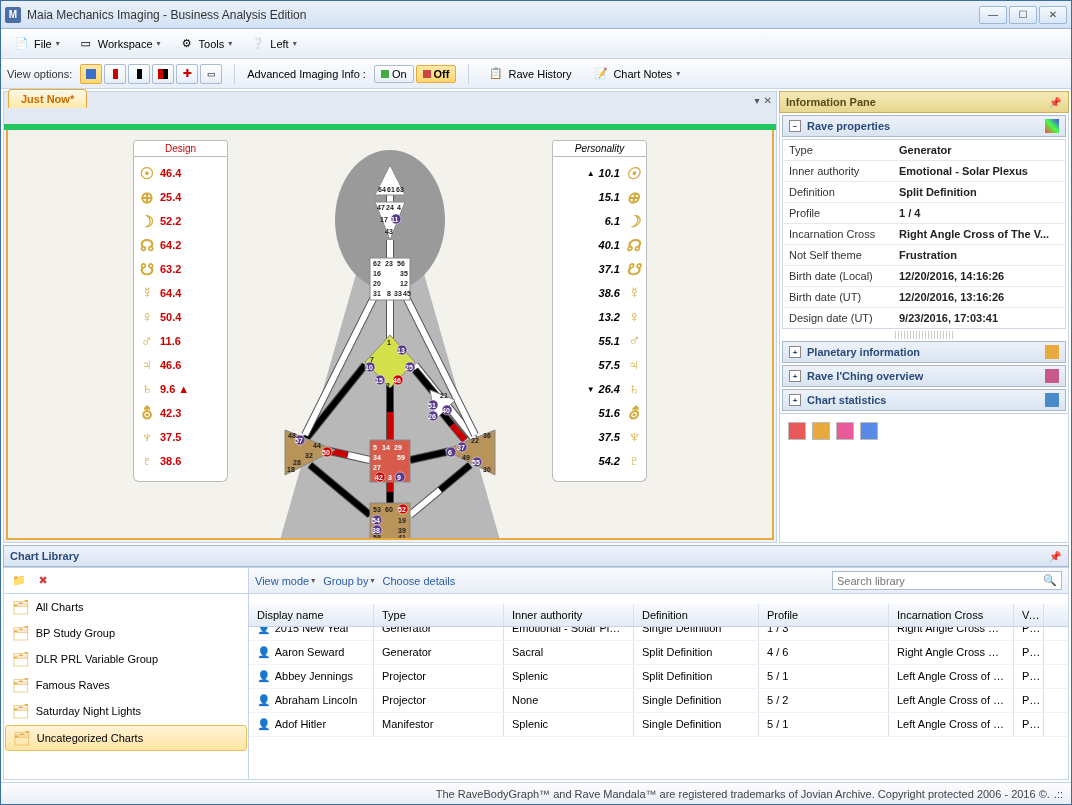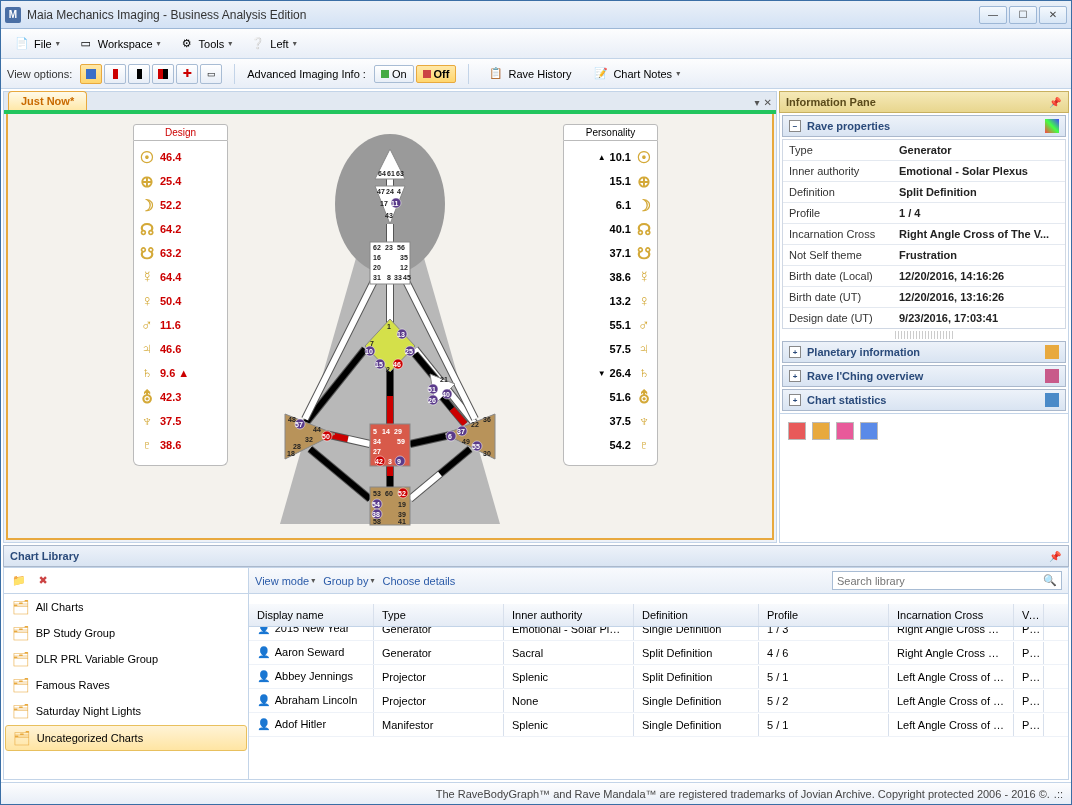--- a/index.html
+++ b/index.html
@@ -19,28 +19,28 @@
 .view-opts-label { color: #333; }
 .view-opt-btns { display: flex; gap: 2px; }
 .view-opt-btn { width: 22px; height: 20px; border: 1px solid #a8bcd4; background: linear-gradient(#fff,#e8eef7); border-radius: 2px; display: flex; align-items: center; justify-content: center; cursor: pointer; }
 .view-opt-btn.active { background: linear-gradient(#ffe8a8,#ffd66e); border-color: #e8a93e; }
 .sep { width: 1px; height: 20px; background: #c3d4e8; margin: 0 4px; }
 .toggle-group { display: flex; gap: 2px; }
 .toggle-btn { padding: 2px 6px; border: 1px solid #a8bcd4; background: linear-gradient(#fff,#e8eef7); border-radius: 2px; display: flex; align-items: center; gap: 3px; cursor: pointer; }
 .toggle-btn.active { background: linear-gradient(#ffe8a8,#ffd66e); border-color: #e8a93e; font-weight: bold; }
 .main-row { flex: 1; display: flex; min-height: 0; }
 .chart-area { flex: 1; display: flex; flex-direction: column; background: #eef2f8; border: 1px solid #c3d4e8; margin: 2px; min-width: 0; }
-.tab-strip { height: 22px; display: flex; align-items: flex-end; background: #e2e9f2; padding: 0 4px; border-bottom: 4px solid #22c55e; }
+.tab-strip { height: 22px; display: flex; align-items: flex-end; background: #e2e9f2; padding: 16px 4px; border-bottom: 6px solid #22c55e; }
 .tab { padding: 3px 12px; background: linear-gradient(#fffae9,#ffe8a8); border: 1px solid #e8a93e; border-bottom: none; border-radius: 4px 4px 0 0; color: #c96a00; font-weight: bold; }
 .tab-actions { margin-left: auto; display: flex; gap: 4px; padding-bottom: 2px; }
 .tab-act { cursor: pointer; color: #555; font-size: 10px; }
 .chart-canvas { flex: 1; background: #f4f2ed; position: relative; border: 2px solid #e8a93e; border-top: none; margin: 0 2px 2px 2px; overflow: hidden; }
 .side-col { position: absolute; top: 10px; width: 95px; }
 .side-col.design { left: 125px; }
-.side-col.personality { right: 114px; }
+.side-col.personality { right: 125px; font-style: italic; }
 .side-header { background: #fff; border: 1px solid #bbb; border-radius: 3px 3px 0 0; text-align: center; padding: 2px; font-size: 10px; }
 .side-header.design-h { color: #c00; }
 .side-header.pers-h { color: #000; }
 .side-list { background: #fff; border: 1px solid #bbb; border-top: none; border-radius: 0 0 6px 6px; padding: 4px 4px 8px 4px; }
 .planet-row { display: flex; align-items: center; gap: 4px; height: 24px; }
 .planet-row.design-row { color: #c00; font-weight: bold; }
 .planet-row.pers-row { color: #000; font-weight: bold; flex-direction: row-reverse; }
 .planet-sym { width: 18px; height: 18px; display: flex; align-items: center; justify-content: center; color: #d4a938; font-size: 16px; }
 .planet-val { font-size: 11px; }
 .tri-mark { font-size: 8px; }
@@ -71,21 +71,21 @@
 .folder-icon { color: #e8a93e; font-size: 14px; }
 .lib-main { flex: 1; display: flex; flex-direction: column; min-width: 0; }
 .lib-main-toolbar { height: 26px; display: flex; align-items: center; gap: 8px; padding: 0 6px; background: linear-gradient(#f8fafd,#e8eef7); border-bottom: 1px solid #c3d4e8; }
 .lib-link { color: #2a5aa8; cursor: pointer; display: flex; align-items: center; gap: 2px; }
 .search-box { margin-left: auto; display: flex; align-items: center; border: 1px solid #a8bcd4; background: #fff; padding: 2px 4px; width: 230px; }
 .search-box input { border: none; outline: none; flex: 1; font-size: 11px; color: #888; }
 .grid { flex: 1; overflow: auto; }
 .grid-head { display: flex; background: linear-gradient(#f8fafd,#e4ebf5); border-bottom: 1px solid #c3d4e8; position: sticky; top: 10px; }
 .grid-head > div, .grid-row > div { padding: 5px 8px; border-right: 1px solid #d8e0ec; overflow: hidden; white-space: nowrap; text-overflow: ellipsis; }
 .col-name { width: 125px; } .col-type { width: 130px; } .col-auth { width: 130px; } .col-def { width: 125px; } .col-prof { width: 130px; } .col-cross { width: 125px; } .col-var { width: 30px; }
-.grid-row { display: flex; border-bottom: 1px solid #eef2f8; align-items: center; }
+.grid-row { display: flex; border-bottom: 1px solid #eef2f8; }
 .row-icon { color: #e8a93e; margin-right: 4px; }
 .statusbar { height: 22px; background: linear-gradient(#fdfdfe,#e8eef7); border-top: 1px solid #c3d4e8; display: flex; align-items: center; justify-content: center; color: #444; font-size: 10px; padding: 0 8px; }
 svg .center-fill-white { fill: #fff; stroke: #888; stroke-width: 1; }
 svg .center-fill-y { fill: #d4e04a; stroke: #888; }
 svg .center-fill-br { fill: #b8935a; stroke: #888; }
 svg .center-fill-r { fill: #d85a4a; stroke: #888; }
 svg .chan { stroke: #fff; stroke-width: 6; }
 svg .chan-outline { stroke: #555; stroke-width: 8; }
 svg .chan-black { stroke: #000; stroke-width: 6; }
 svg .chan-red { stroke: #c00; stroke-width: 6; }

